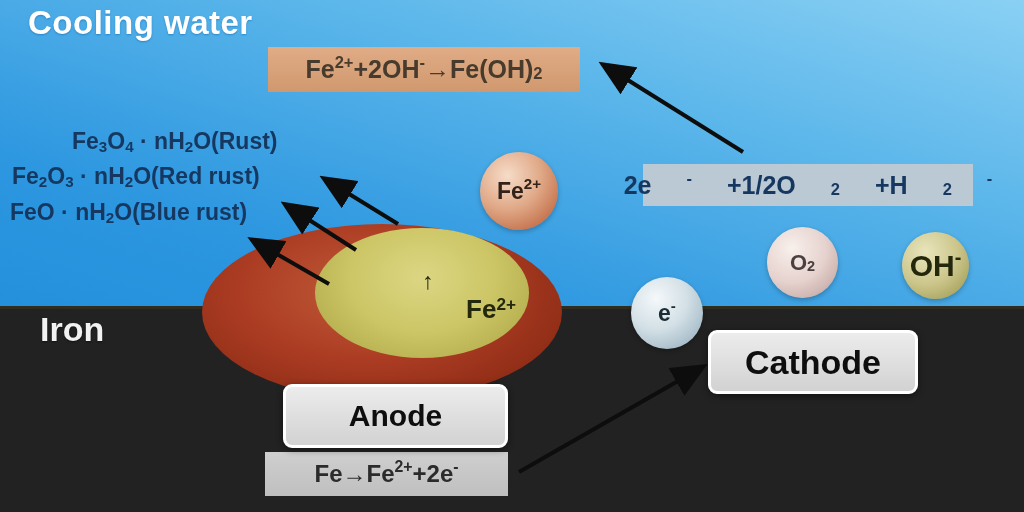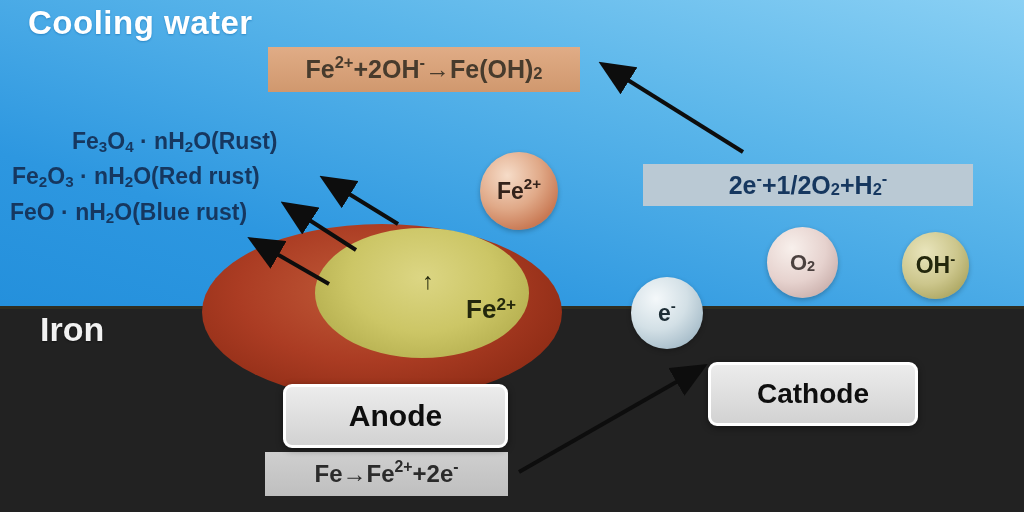--- a/index.html
+++ b/index.html
@@ -38,43 +38,43 @@
   .film-ion{top:294px;font-size:26px;text-align:right;}
   
   .sphere{
     position:absolute;border-radius:50%;display:flex;align-items:center;justify-content:center;
     font-weight:bold;z-index:5;box-shadow:0 2px 5px rgba(0,0,0,.25);
   }
   .sphere-fe2{left:480px;top:152px;width:78px;height:78px;font-size:23px;color:#33221a;
     background:radial-gradient(circle at 35% 30%,#f6dcc8 0%,#e0a988 45%,#c97a55 75%,#b5643f 100%);}
   .sphere-o2{left:767px;top:227px;width:71px;height:71px;font-size:22px;color:#4a403e;
     background:radial-gradient(circle at 35% 30%,#f8f0ec 0%,#e6d2ce 50%,#c4a8a4 88%,#b2948f 100%);}
-  .sphere-oh{left:902px;top:232px;width:67px;height:67px;font-size:23px;color:#23270c;
+  .sphere-oh{left:902px;top:232px;width:67px;height:67px;font-size:30px;color:#23270c;
     background:radial-gradient(circle at 35% 30%,#e9e5bc 0%,#ccc68c 50%,#a8a25c 85%,#96904a 100%);}
   .sphere-e{left:631px;top:277px;width:72px;height:72px;font-size:23px;color:#1c2c34;
     background:radial-gradient(circle at 35% 30%,#f4f8fa 0%,#d3e0e6 45%,#a6bcc9 80%,#93aab8 100%);}
   
   .rbox{
     position:absolute;display:flex;align-items:center;justify-content:center;
     font-weight:bold;z-index:6;white-space:nowrap;
   }
   .box-hydroxide{left:268px;top:47px;width:312px;height:45px;font-size:25px;color:#473b2d;
     background:linear-gradient(#e0ac86,#d0986e);}
   .box-oxygen{left:643px;top:164px;width:330px;height:42px;font-size:25px;color:#16375f;
-    background:#bac9d4;}
+    background:#bac9d4;gap:35px;}
   .box-oxidation{left:265px;top:452px;width:243px;height:44px;font-size:24px;color:#2b2b2b;
     background:linear-gradient(#cfcfcf,#bfbfbf);}
   
   .electrode{
     position:absolute;display:flex;align-items:center;justify-content:center;
     background:linear-gradient(#ececec,#d2d2d2);border:3px solid #fff;border-radius:9px;
     box-shadow:0 2px 7px rgba(0,0,0,.45);font-weight:bold;color:#0e0e0e;z-index:6;
   }
   .anode-box{left:283px;top:360px;width:219px;height:58px;font-size:30px;margin-top:24px;}
-  .cathode-box{left:708px;top:330px;width:204px;height:58px;font-size:28px;margin-top:32px;}
+  .cathode-box{left:708px;top:330px;width:204px;height:58px;font-size:34px;}
   
   .heading{position:absolute;font-weight:bold;color:#fff;z-index:6;}
   .cooling-water{left:28px;top:4px;font-size:33px;letter-spacing:.5px;
     text-shadow:0 1px 2px rgba(0,90,160,.45);}
   .iron-label{left:22px;top:310px;font-size:34px;color:#f2f2f2;
     text-shadow:0 1px 2px rgba(0,0,0,.5);margin-left:18px;}
   .rust-line{position:absolute;font-weight:bold;font-size:23px;color:#16375f;z-index:6;white-space:nowrap;}
   .rust-1{left:72px;top:128px;}
   .rust-2{left:12px;top:163px;}
   .rust-3{left:10px;top:199px;}

